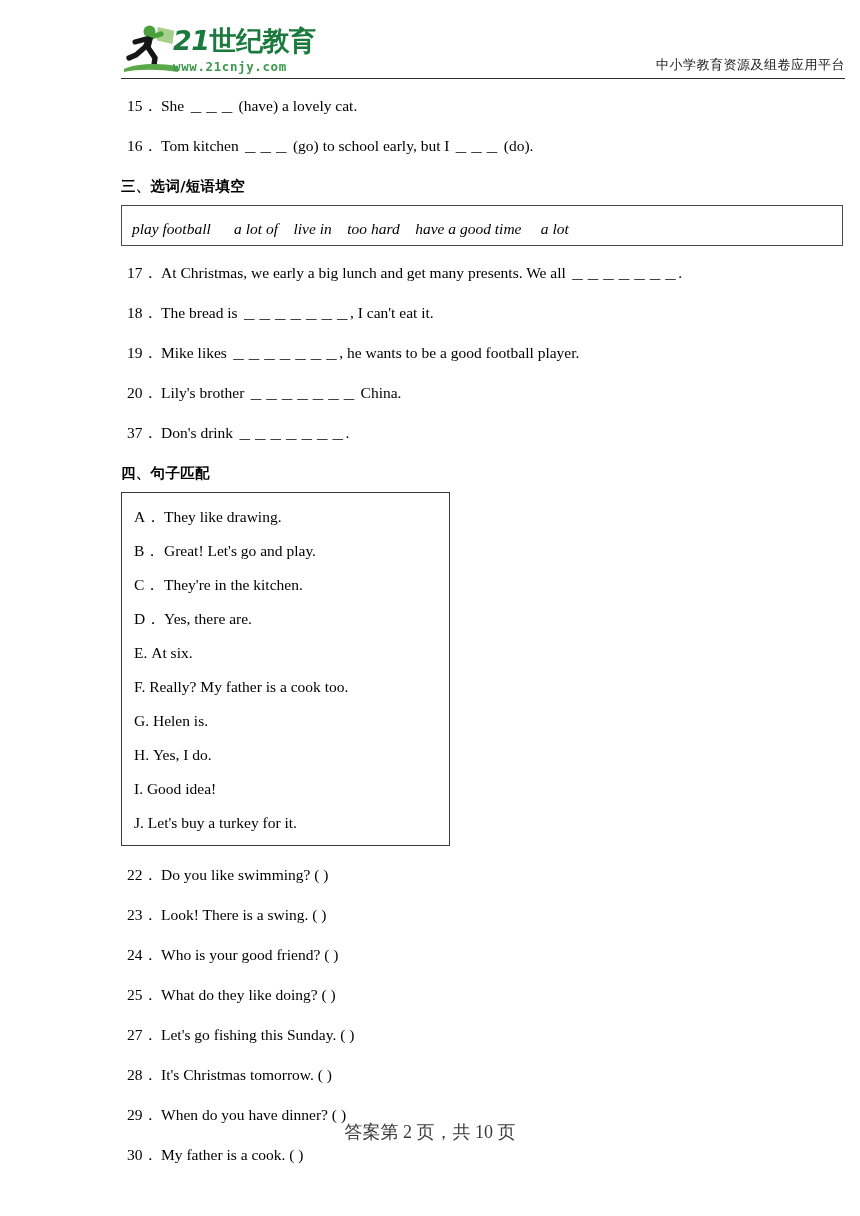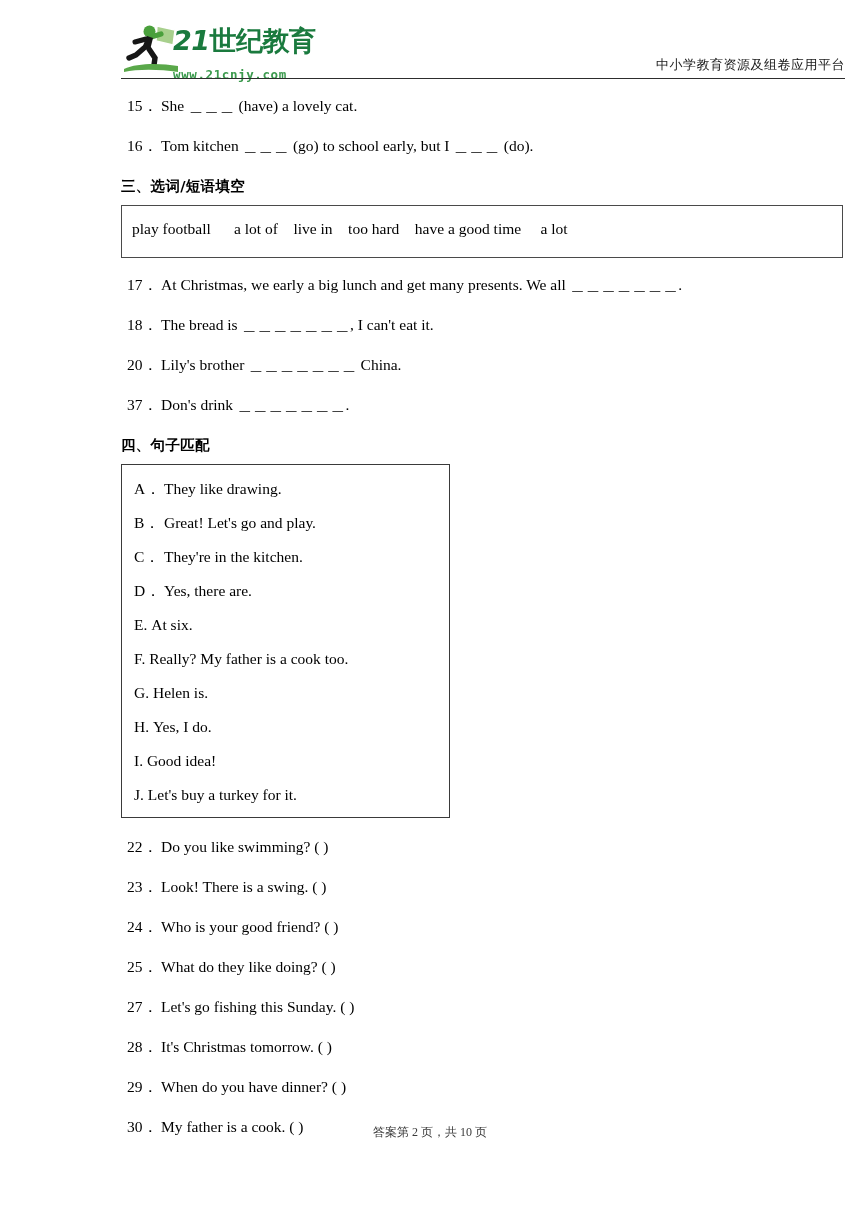--- a/index.html
+++ b/index.html
@@ -64,21 +64,21 @@
     font-family: "DejaVu Sans", sans-serif;
     font-style: italic;
     font-weight: bold;
   }
   .logo-url {
     font-family: "DejaVu Sans Mono", monospace;
     font-size: 12.5px;
     font-weight: bold;
     letter-spacing: 0.6px;
     line-height: 15px;
-    margin-top: 11px;
+    margin-top: 3px;
     white-space: nowrap;
   }
   .header-tagline {
     position: absolute;
     right: 0;
     top: 36px;
     font-family: "DejaVu Sans", "Liberation Sans", sans-serif;
     font-size: 13px;
     line-height: 18px;
     color: #1a1a1a;
@@ -120,23 +120,24 @@
     font-weight: bold;
     line-height: 20px;
     margin: 0 0 9px 0;
     letter-spacing: 0.3px;
   }
 
   .wordbank {
     border: 1.3px solid #4a4a4a;
     box-sizing: border-box;
     width: 722px;
-    height: 53px;
+    height: 41px;
     margin: 0 0 17px 0;
     position: relative;
+    font-style: italic;
   }
   .wordbank-inner {
     position: absolute;
     left: 10px;
     top: 13px;
     font-size: 15.5px;
     line-height: 20px;
     white-space: pre;
   }
 
@@ -160,21 +161,21 @@
     display: inline-block;
     min-width: 30px;
   }
 
   .footer {
     position: absolute;
     left: 0;
     top: 1122px;
     width: 860px;
     text-align: center;
-    font-size: 12px;
+    font-size: 18px;
     line-height: 20px;
     color: #3a3a3a;
     font-family: "Liberation Serif", serif;
   }
 </style>
 </head>
 <body>
 
 <div class="page">
 
@@ -229,20 +230,23 @@
       <div class="wordbank-inner">play football      a lot of    live in    too hard    have a good time     a lot</div>
     </div>
 
     <div class="q-line">
       <span class="q-num">17．</span><span>At Christmas, we early a big lunch and get many presents. We all ＿＿＿＿＿＿＿.</span>
     </div>
     <div class="q-line">
       <span class="q-num">18．</span><span>The bread is ＿＿＿＿＿＿＿, I can't eat it.</span>
     </div>
     <div class="q-line">
+      <span class="q-num">19．</span><span>Mike likes ＿＿＿＿＿＿＿, he wants to be a good football player.</span>
+    </div>
+    <div class="q-line">
       <span class="q-num">20．</span><span>Lily's brother ＿＿＿＿＿＿＿ China.</span>
     </div>
     <div class="q-line">
       <span class="q-num">37．</span><span>Don's drink ＿＿＿＿＿＿＿.</span>
     </div>
 
     <div class="section-head">四、句子匹配</div>
 
     <div class="matchbox">
       <div class="match-opt">

